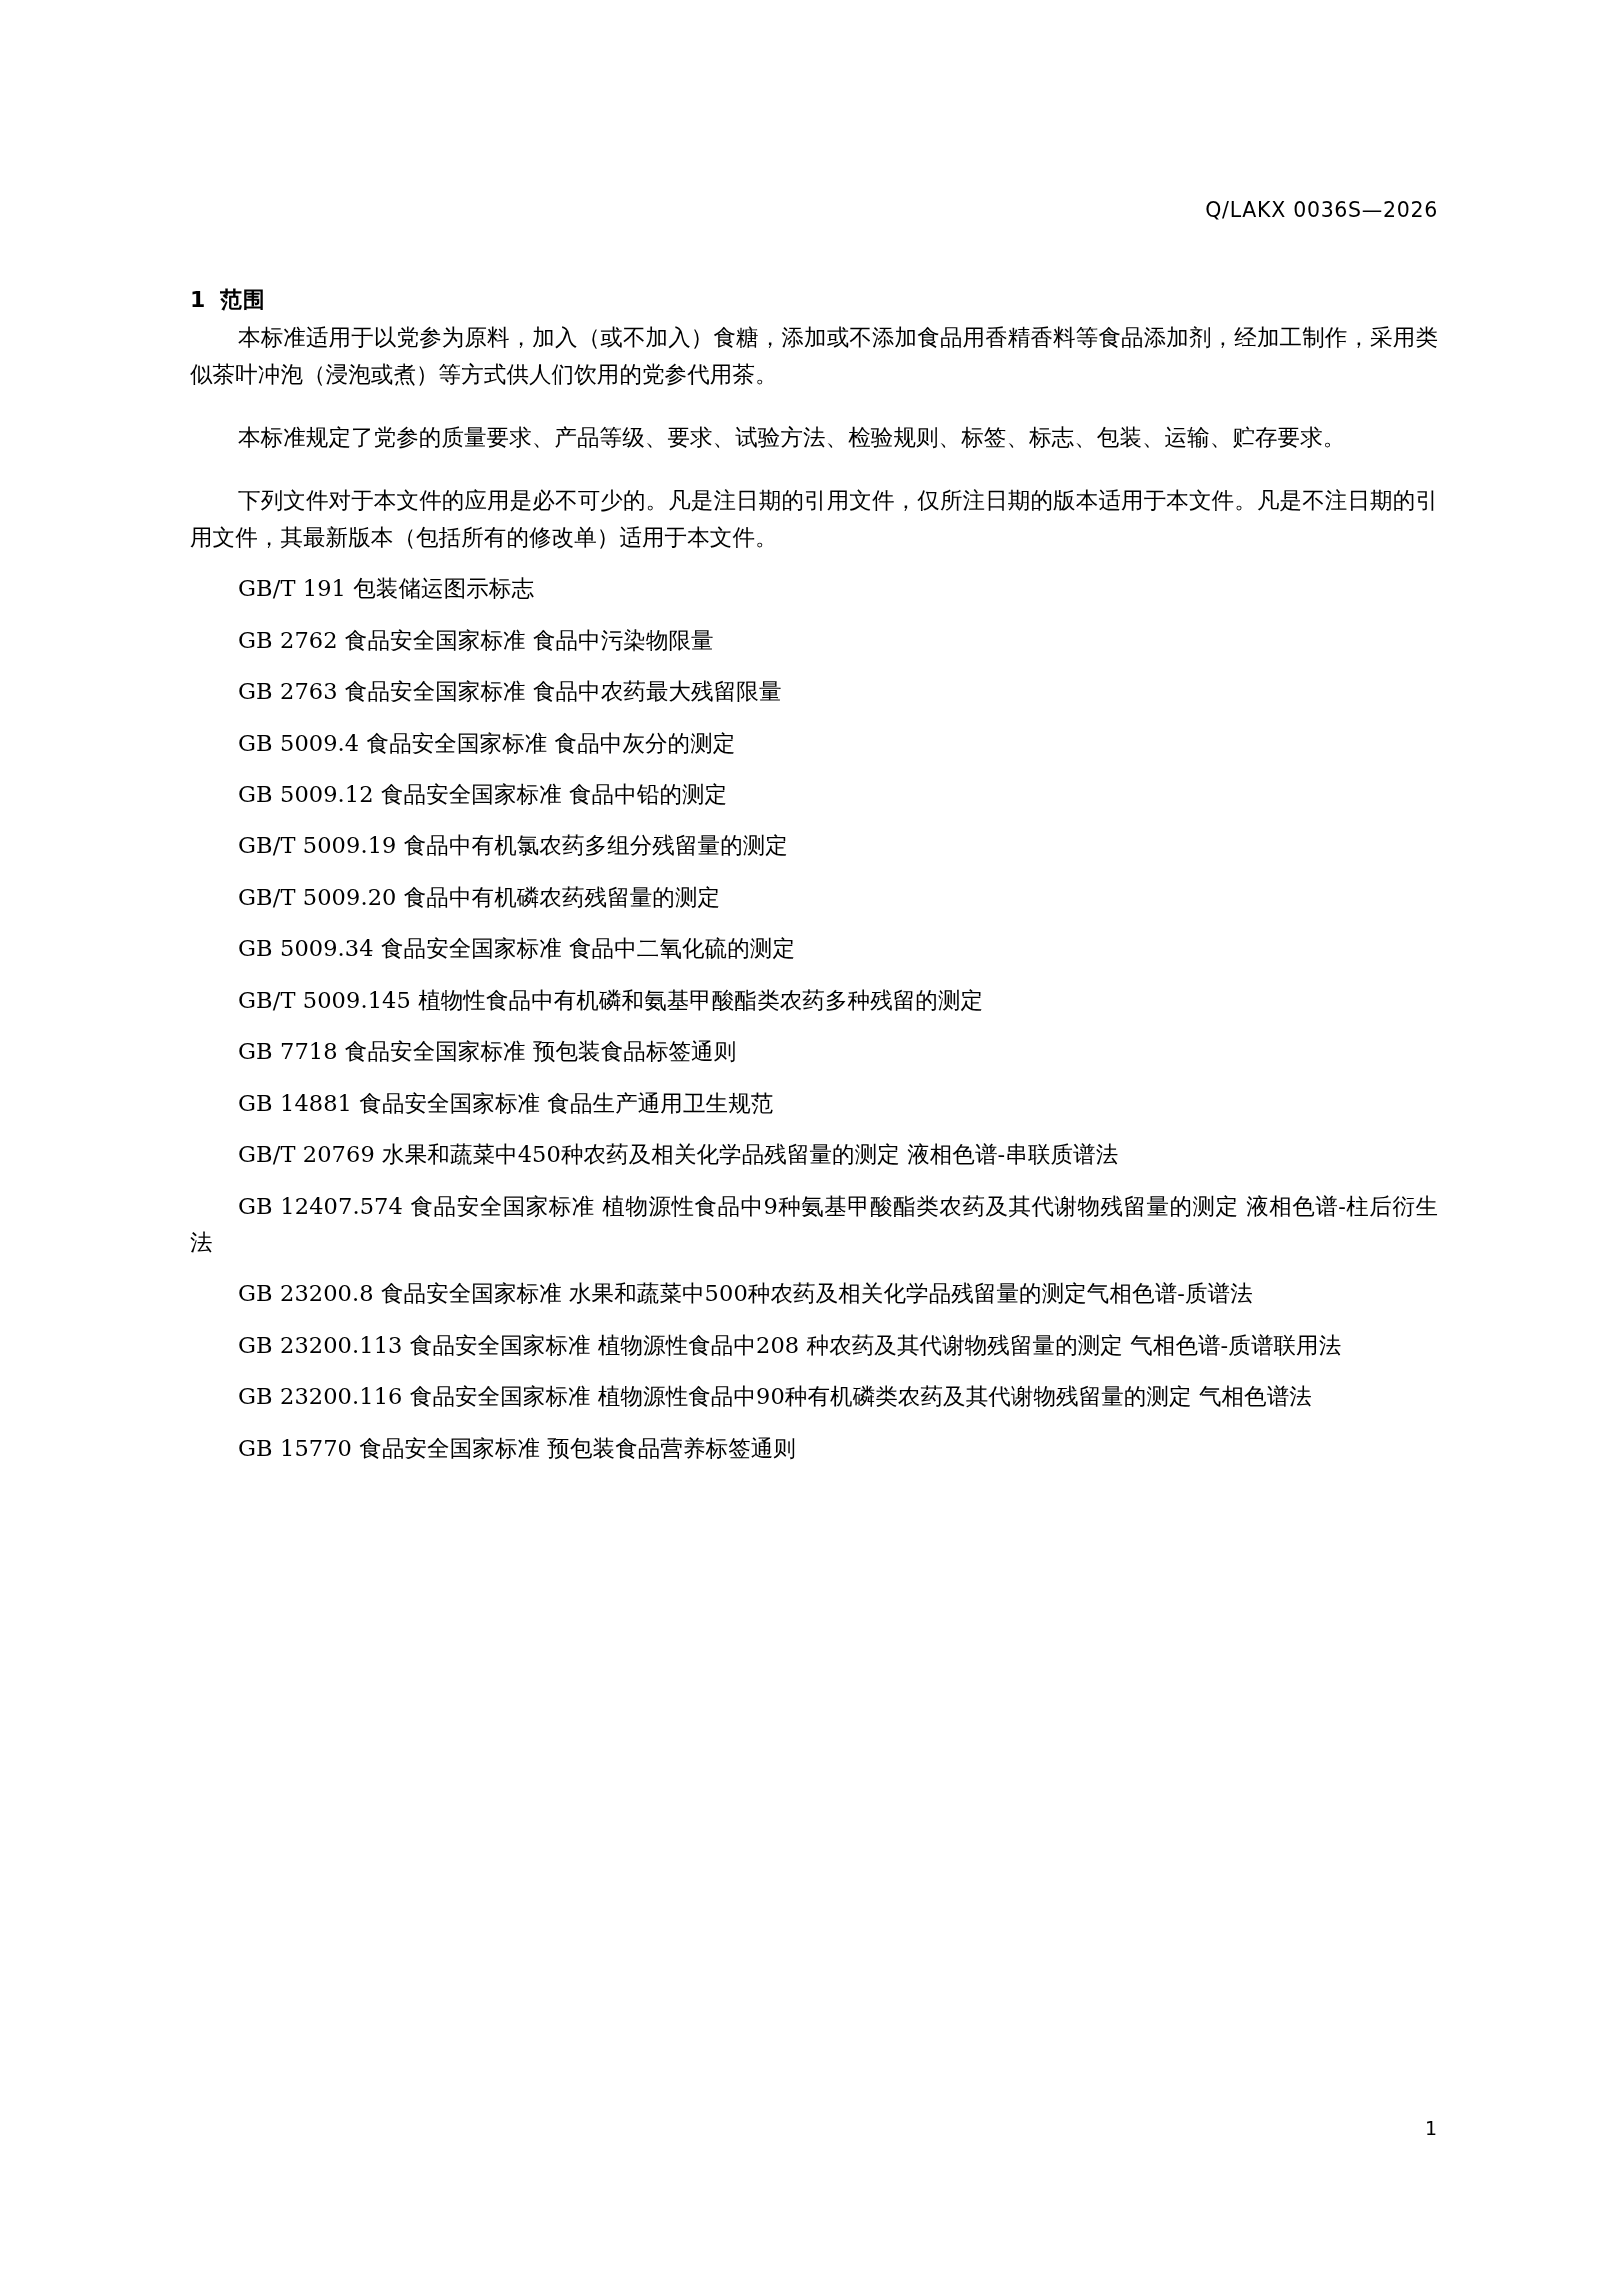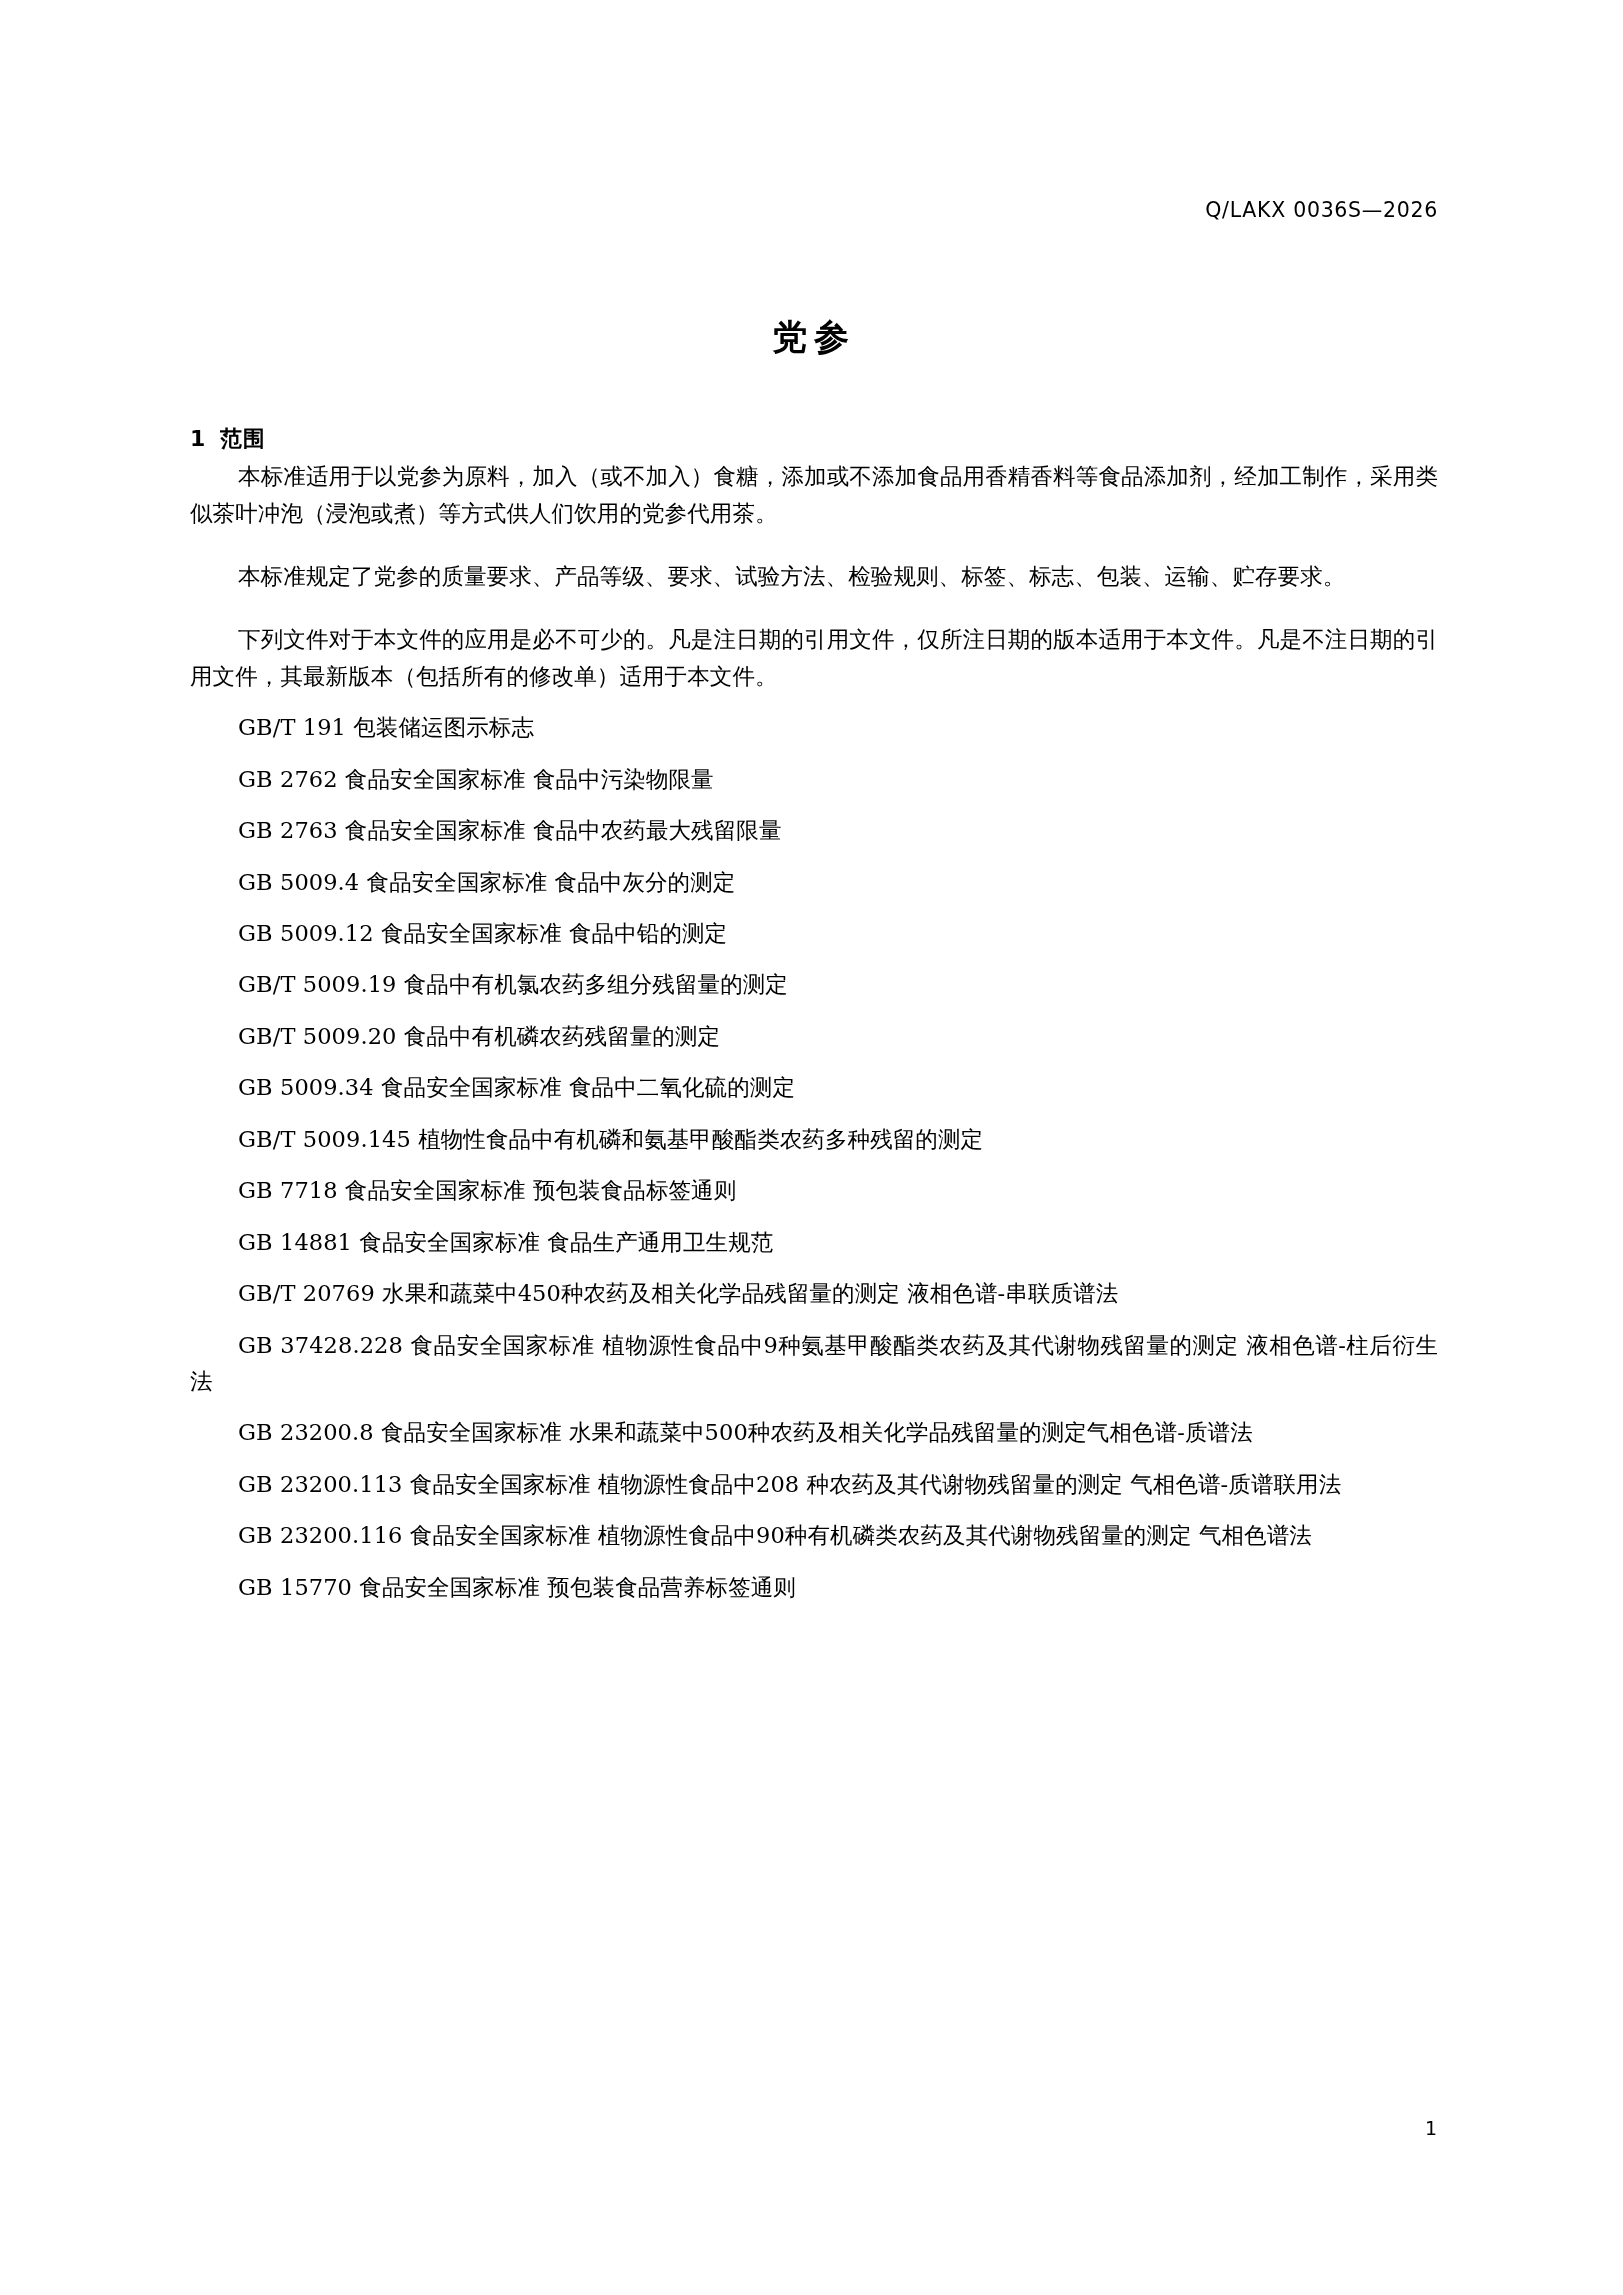--- a/index.html
+++ b/index.html
@@ -88,21 +88,20 @@
   }
 </style>
 </head>
 <body>
 
 <div class="page">
   <div class="content">
 
     <div class="header-code">Q/LAKX 0036S—2026</div>
 
-    <div class="doc-title">党参</div>
 
     <div class="section-heading">
       <span class="num">1</span><span>范围</span>
     </div>
     <p class="para tight">本标准适用于以党参为原料，加入（或不加入）食糖，添加或不添加食品用香精香料等食品添加剂，经加工制作，采用类似茶叶冲泡（浸泡或煮）等方式供人们饮用的党参代用茶。</p>
     <p class="para">本标准规定了党参的质量要求、产品等级、要求、试验方法、检验规则、标签、标志、包装、运输、贮存要求。</p>
 
     <p class="para">下列文件对于本文件的应用是必不可少的。凡是注日期的引用文件，仅所注日期的版本适用于本文件。凡是不注日期的引用文件，其最新版本（包括所有的修改单）适用于本文件。</p>
 
     <p class="ref-item">GB/T 191 包装储运图示标志</p>
@@ -110,21 +109,21 @@
     <p class="ref-item">GB 2763 食品安全国家标准 食品中农药最大残留限量</p>
     <p class="ref-item">GB 5009.4 食品安全国家标准 食品中灰分的测定</p>
     <p class="ref-item">GB 5009.12 食品安全国家标准 食品中铅的测定</p>
     <p class="ref-item">GB/T 5009.19 食品中有机氯农药多组分残留量的测定</p>
     <p class="ref-item">GB/T 5009.20 食品中有机磷农药残留量的测定</p>
     <p class="ref-item">GB 5009.34 食品安全国家标准 食品中二氧化硫的测定</p>
     <p class="ref-item">GB/T 5009.145 植物性食品中有机磷和氨基甲酸酯类农药多种残留的测定</p>
     <p class="ref-item">GB 7718 食品安全国家标准 预包装食品标签通则</p>
     <p class="ref-item">GB 14881 食品安全国家标准 食品生产通用卫生规范</p>
     <p class="ref-item">GB/T 20769 水果和蔬菜中450种农药及相关化学品残留量的测定 液相色谱-串联质谱法</p>
-    <p class="ref-item">GB 37428.228 食品安全国家标准 植物源性食品中9种氨基甲酸酯类农药及其代谢物残留量的测定 液相色谱-柱后衍生法</p>
+    <p class="ref-item">GB 12407.574 食品安全国家标准 植物源性食品中9种氨基甲酸酯类农药及其代谢物残留量的测定 液相色谱-柱后衍生法</p>
     <p class="ref-item">GB 23200.8 食品安全国家标准 水果和蔬菜中500种农药及相关化学品残留量的测定气相色谱-质谱法</p>
     <p class="ref-item">GB 23200.113 食品安全国家标准 植物源性食品中208 种农药及其代谢物残留量的测定 气相色谱-质谱联用法</p>
     <p class="ref-item">GB 23200.116 食品安全国家标准 植物源性食品中90种有机磷类农药及其代谢物残留量的测定 气相色谱法</p>
     <p class="ref-item">GB 15770 食品安全国家标准 预包装食品营养标签通则</p>
 
   </div>
 
   <div class="page-number">1</div>
 </div>
 

